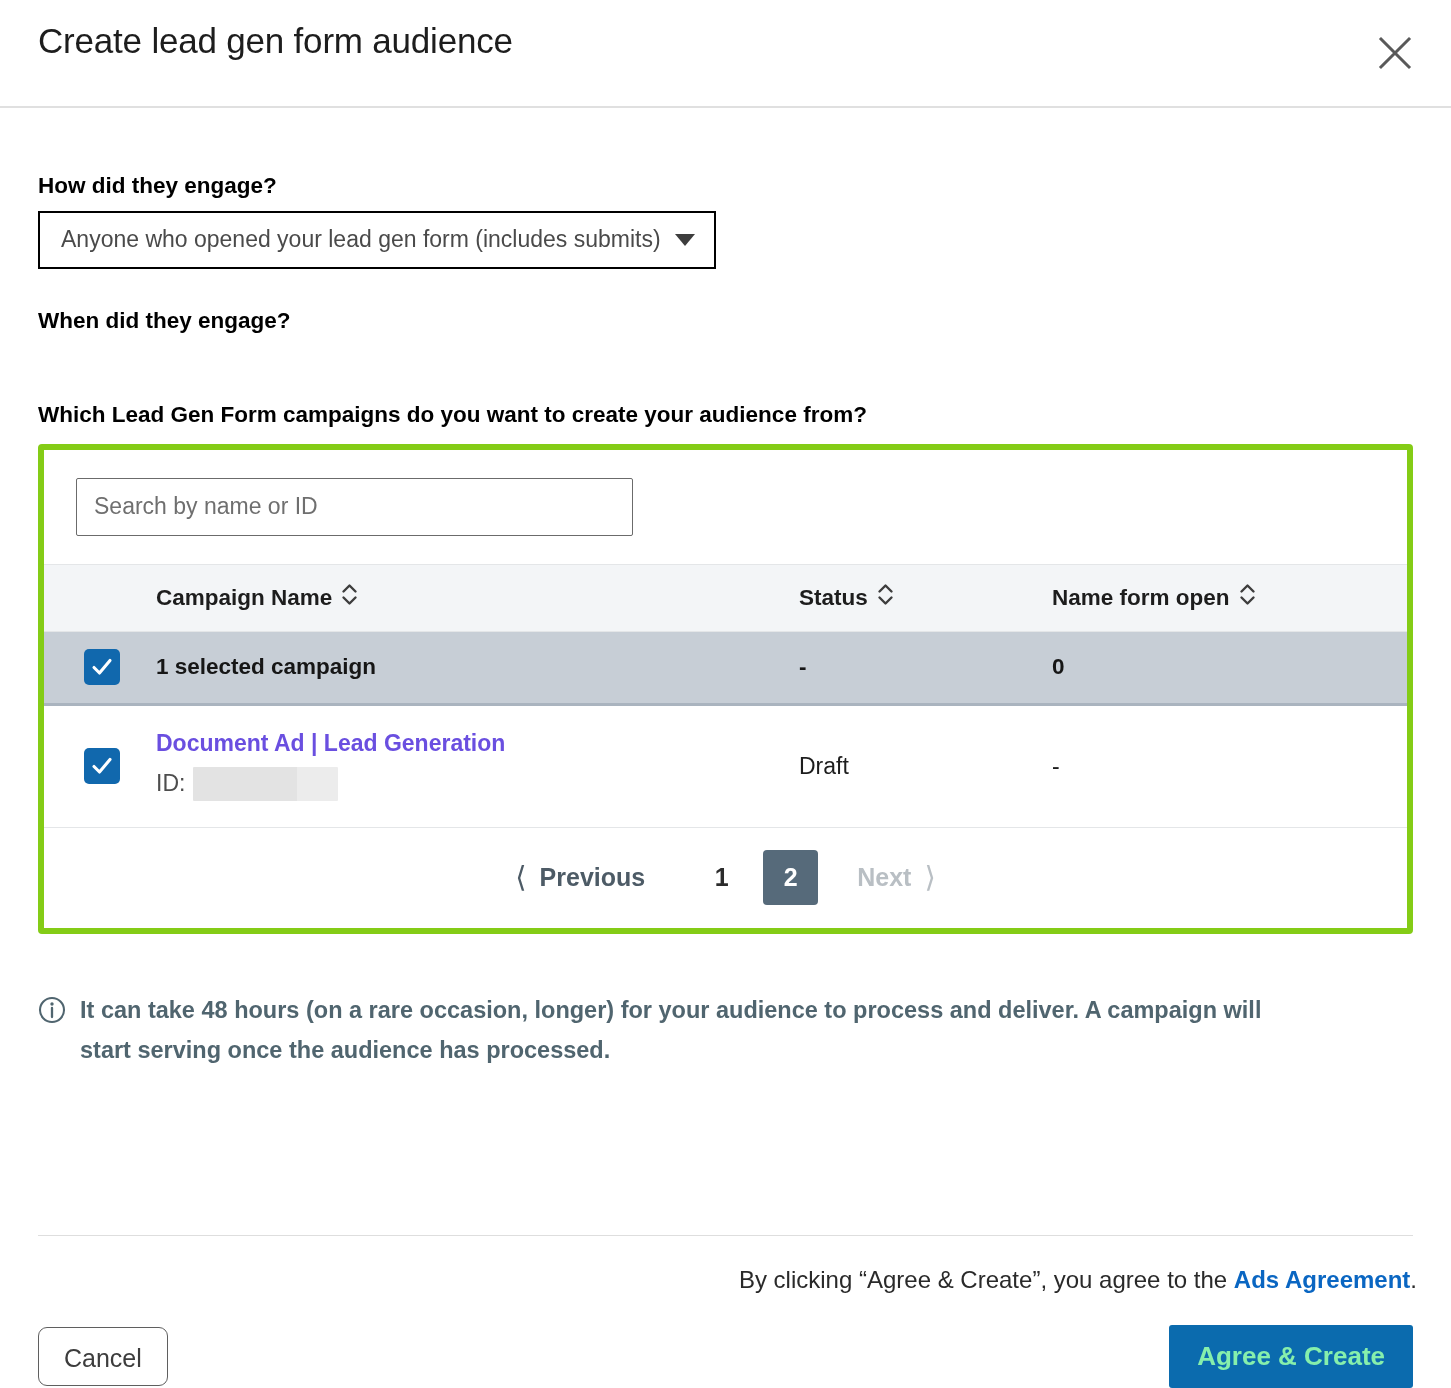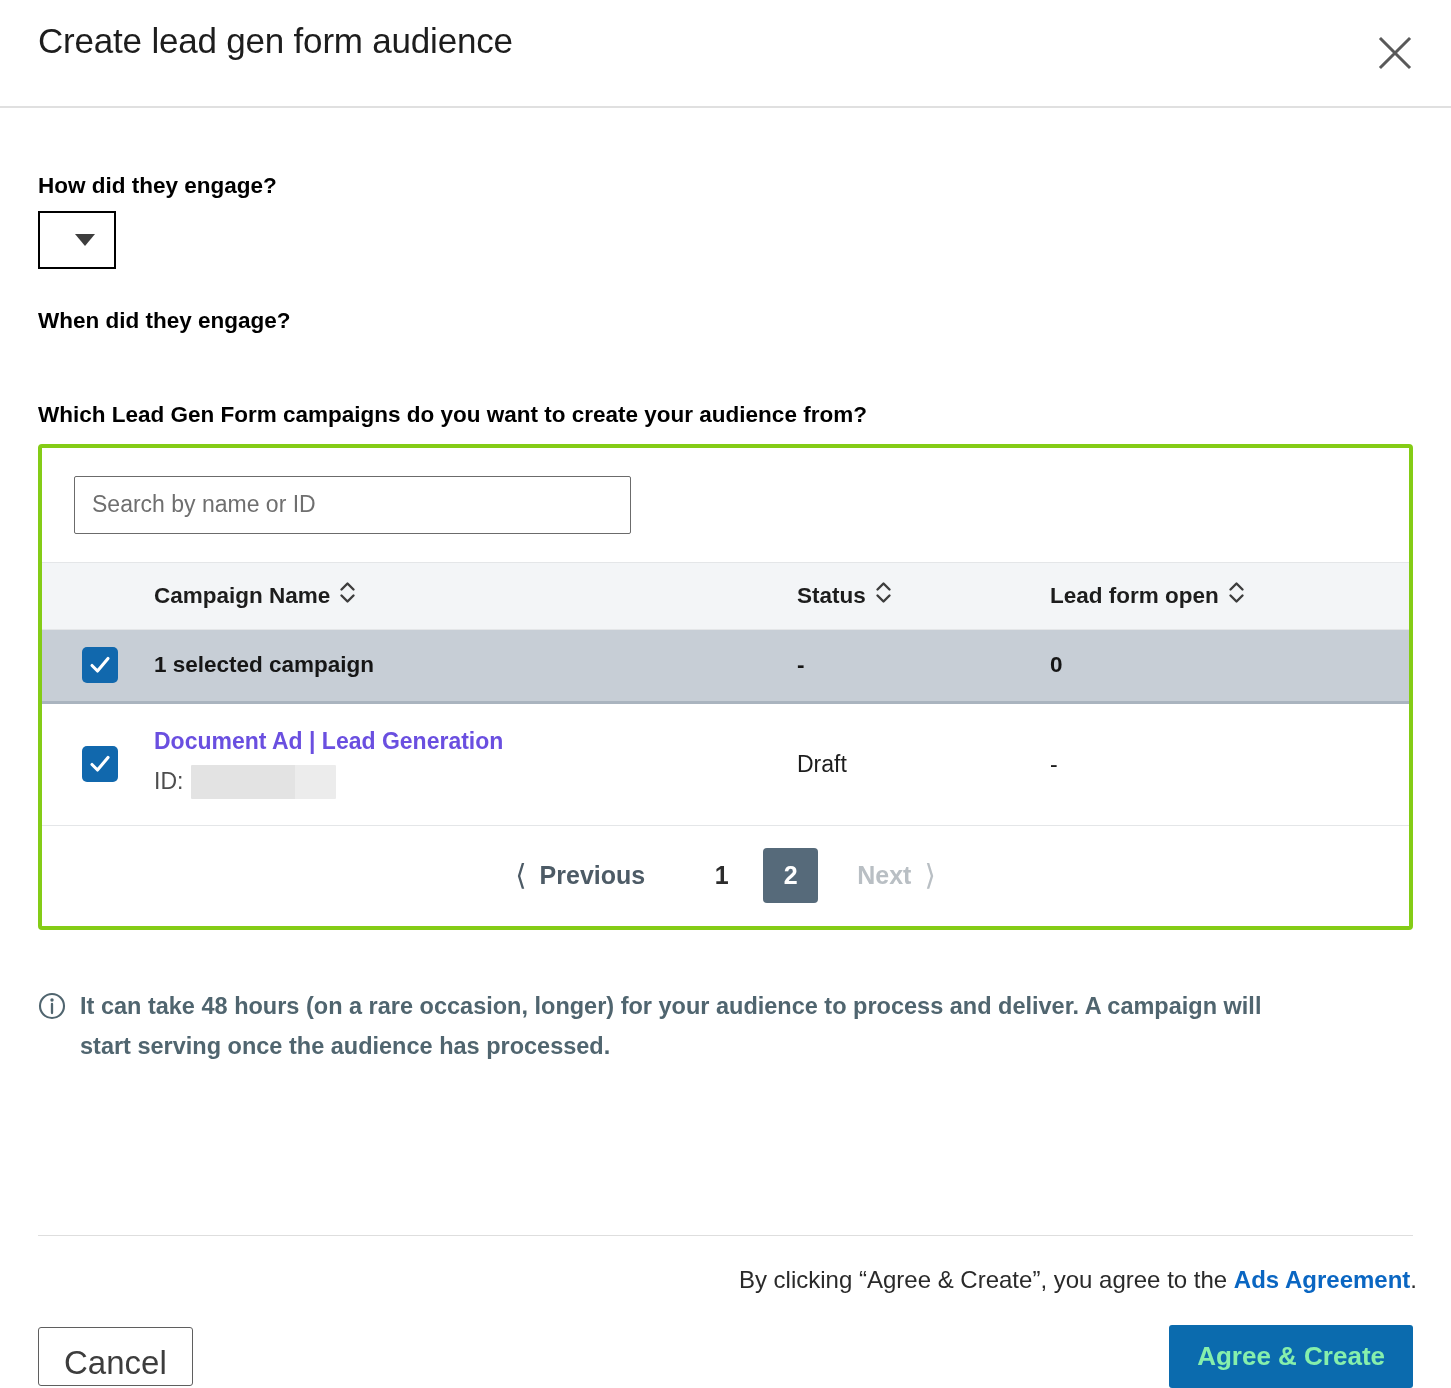--- a/index.html
+++ b/index.html
@@ -112,21 +112,21 @@
     height: 56px;
     padding: 0 15px 0 19px;
   }
   .select-box.focused .caret { margin-left: 22px; }
 
   
   .group-campaigns { padding-top: 55px; }
   .group-campaigns .field-label { margin-bottom: 17px; }
 
   .table-card {
-    border: 4px solid #84cc16;
+    border: 6px solid #84cc16;
     border-radius: 4px;
     background: #ffffff;
     overflow: hidden;
   }
   .search-wrap {
     padding: 28px 0 28px 32px;
     background: #ffffff;
   }
   .search-input {
     width: 557px;
@@ -313,25 +313,25 @@
   .actions {
     display: flex;
     align-items: center;
     justify-content: space-between;
     padding: 33px 38px 0 38px;
   }
   .btn-cancel {
     border: 1px solid #5f5f5f;
     background: #ffffff;
     color: #3d3d3d;
-    font-size: 33px;
+    font-size: 25px;
     font-family: "Liberation Sans", sans-serif;
     height: 59px;
     padding: 16px 25px;
-    border-radius: 3px;
+    border-radius: 9px;
     cursor: pointer;
   }
   .btn-primary {
     border: none;
     background: #0b6bae;
     color: #86efac;
     font-size: 26px;
     font-weight: bold;
     font-family: "Liberation Sans", sans-serif;
     height: 63px;
@@ -354,20 +354,21 @@
         </svg>
       </span>
     </button>
   </div>
 
   <div class="modal-body">
 
     <div class="group-engage-how">
       <div class="field-label">How did they engage?</div>
       <div class="select-box">
+        <span>Anyone who opened your lead gen form (includes submits)</span>
         <span class="caret"></span>
       </div>
     </div>
 
     <div class="group-engage-when">
       <div class="field-label">When did they engage?</div>
     </div>
 
     <div class="group-campaigns">
       <div class="field-label">Which Lead Gen Form campaigns do you want to create your audience from?</div>
@@ -405,21 +406,21 @@
                   <span class="sort-icon">
                     <svg width="17" height="25" viewBox="0 0 17 25" aria-hidden="true">
                       <path d="M2.5 9.5 L8.5 3.5 L14.5 9.5" stroke="#3d3d3d" stroke-width="2.4" fill="none" stroke-linecap="round" stroke-linejoin="round"></path>
                       <path d="M2.5 15.5 L8.5 21.5 L14.5 15.5" stroke="#3d3d3d" stroke-width="2.4" fill="none" stroke-linecap="round" stroke-linejoin="round"></path>
                     </svg>
                   </span>
                 </span>
               </th>
               <th>
                 <span class="th-inner">
-                  <span>Lead form open</span>
+                  <span>Name form open</span>
                   <span class="sort-icon">
                     <svg width="17" height="25" viewBox="0 0 17 25" aria-hidden="true">
                       <path d="M2.5 9.5 L8.5 3.5 L14.5 9.5" stroke="#3d3d3d" stroke-width="2.4" fill="none" stroke-linecap="round" stroke-linejoin="round"></path>
                       <path d="M2.5 15.5 L8.5 21.5 L14.5 15.5" stroke="#3d3d3d" stroke-width="2.4" fill="none" stroke-linecap="round" stroke-linejoin="round"></path>
                     </svg>
                   </span>
                 </span>
               </th>
             </tr>
           </thead>

